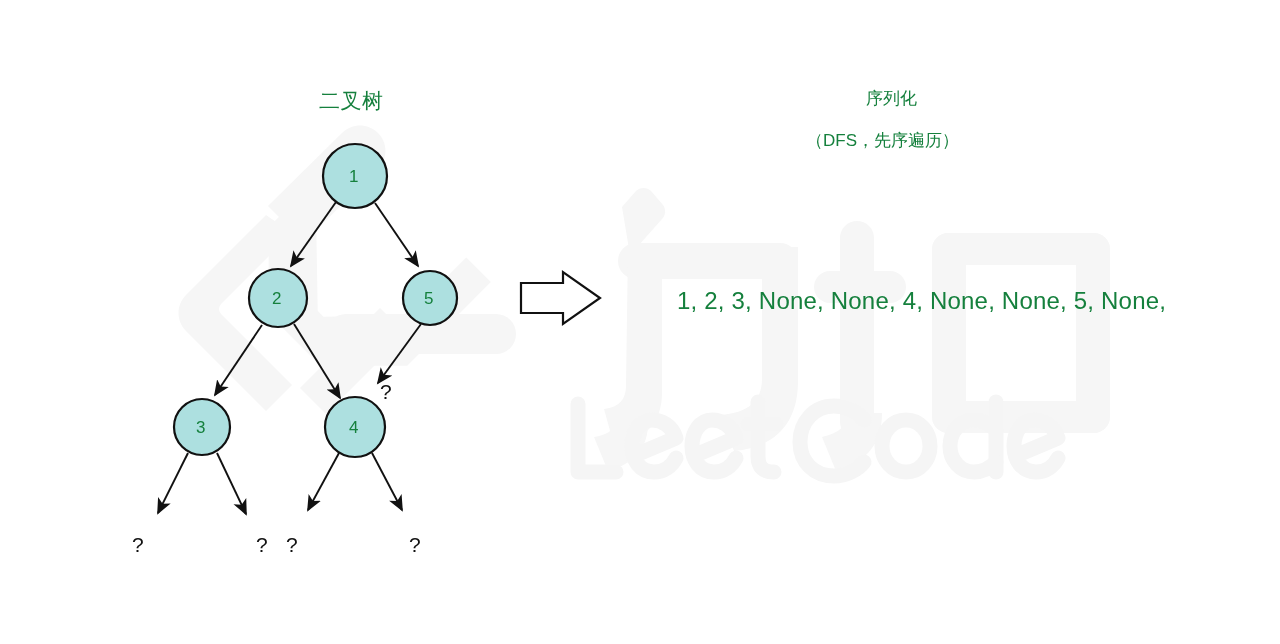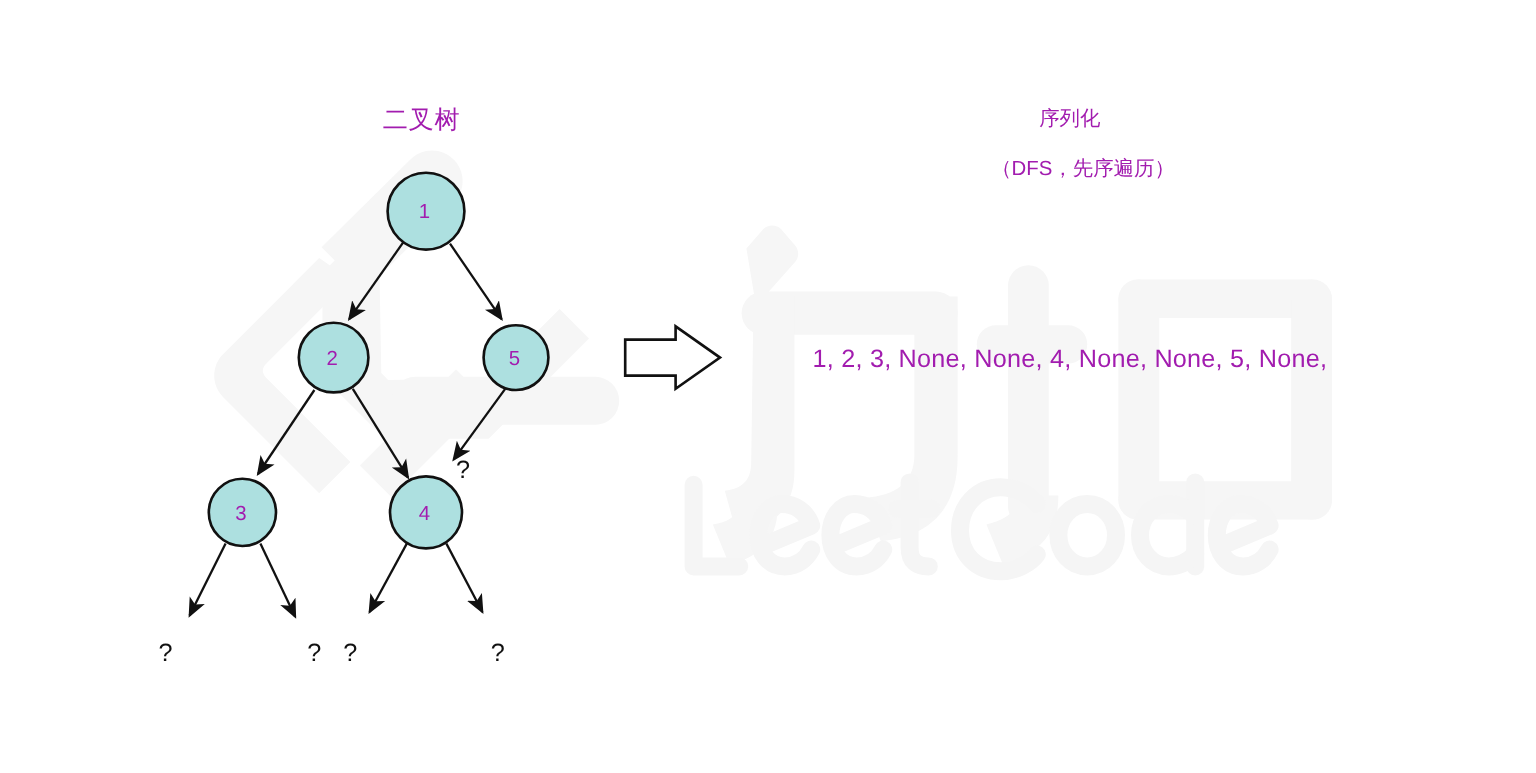--- a/index.html
+++ b/index.html
@@ -19,34 +19,34 @@
   }
   .layer {
     position: absolute;
     left: 0;
     top: 0;
     width: 1280px;
     height: 644px;
   }
   .txt {
     position: absolute;
-    color: #a21caf;
+    color: #15803d;
     white-space: nowrap;
     line-height: 1;
   }
   .title-cn {
     font-size: 21px;
     letter-spacing: 0.5px;
   }
   .subtitle-cn {
     font-size: 17px;
     letter-spacing: 0px;
   }
   .serial-text {
-    font-size: 21px;
+    font-size: 24px;
     letter-spacing: 0.2px;
   }
   .qmark {
     font-size: 21px;
     color: #111111;
   }
   .node-label {
     font-size: 17px;
     fill: #111111;
     font-family: "Liberation Sans", "DejaVu Sans", sans-serif;
@@ -151,17 +151,17 @@
   <div class="txt qmark" style="left:380px; top:381px;">?</div>
   <div class="txt qmark" style="left:132px; top:534px;">?</div>
   <div class="txt qmark" style="left:256px; top:534px;">?</div>
   <div class="txt qmark" style="left:286px; top:534px;">?</div>
   <div class="txt qmark" style="left:409px; top:534px;">?</div>
 
   <div class="txt title-cn" style="left:319px; top:90px;">二叉树</div>
 
   <div class="txt subtitle-cn" style="left:866px; top:90px;">序列化</div>
 
-  <div class="txt subtitle-cn" style="left:826px; top:132px;">（DFS，先序遍历）</div>
+  <div class="txt subtitle-cn" style="left:806px; top:132px;">（DFS，先序遍历）</div>
 
   <div class="txt serial-text" style="left:677px; top:289px;">1, 2, 3, None, None, 4, None, None, 5, None,</div>
 
 </div>
 
 </body></html>

